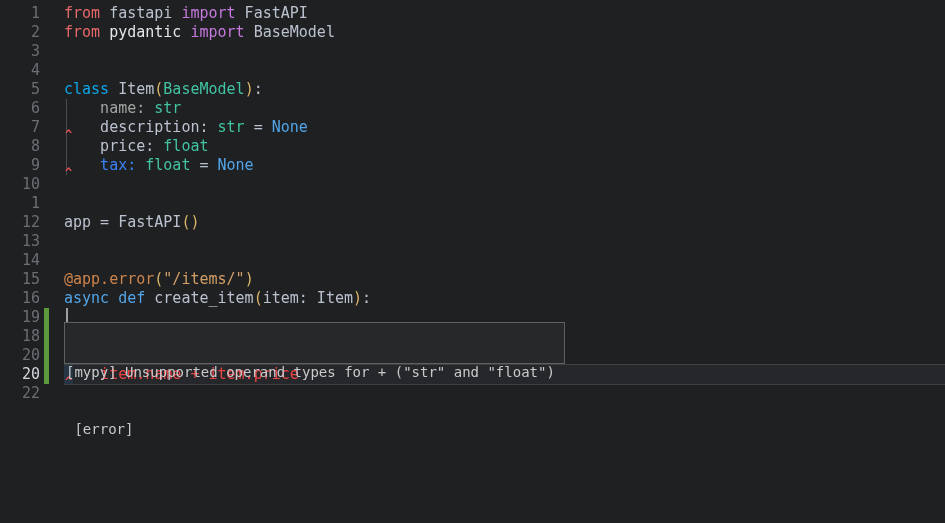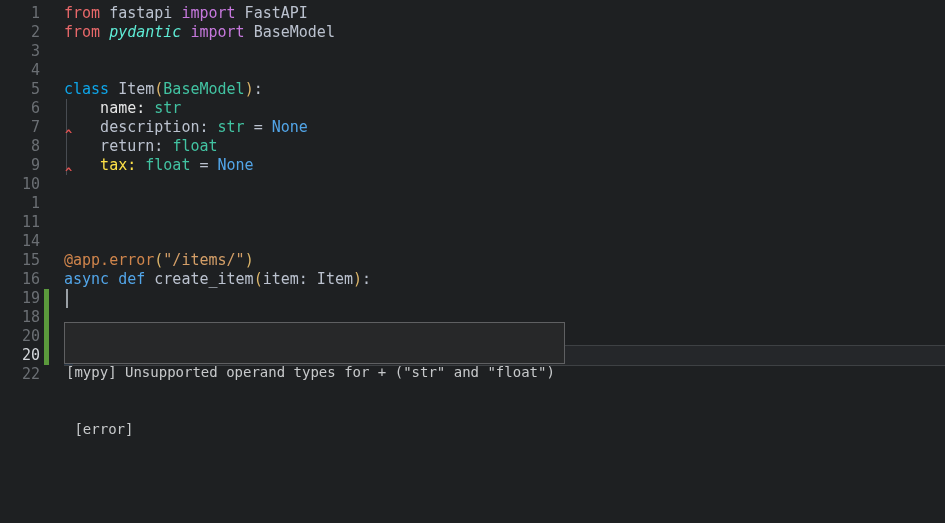--- a/index.html
+++ b/index.html
@@ -38,69 +38,74 @@
 <div class="editor">
   <div class="lines" id="lines">
       <div class="row">
         <span class="num">1</span>
         <span class="sign"></span>
         <span class="code"><span style="color: rgb(232, 104, 106);">from</span><span style="color: rgb(187, 194, 207);"> fastapi </span><span style="color: rgb(198, 120, 221);">import</span><span style="color: rgb(187, 194, 207);"> FastAPI</span></span>
       </div>
       <div class="row">
         <span class="num">2</span>
         <span class="sign"></span>
-        <span class="code"><span style="color: rgb(232, 104, 106);">from</span><span style="color: #5eead4; font-style: italic;"> pydantic </span><span style="color: rgb(198, 120, 221);">import</span><span style="color: rgb(187, 194, 207);"> BaseModel</span></span>
+        <span class="code"><span style="color: rgb(232, 104, 106);">from</span><span style="color: #e5e5e5;"> pydantic </span><span style="color: rgb(198, 120, 221);">import</span><span style="color: rgb(187, 194, 207);"> BaseModel</span></span>
       </div>
       <div class="row">
         <span class="num">3</span>
         <span class="sign"></span>
         <span class="code"></span>
       </div>
       <div class="row">
         <span class="num">4</span>
         <span class="sign"></span>
         <span class="code"></span>
       </div>
       <div class="row">
         <span class="num">5</span>
         <span class="sign"></span>
         <span class="code"><span style="color: #0ea5e9;">class</span><span style="color: rgb(187, 194, 207);"> Item</span><span style="color: rgb(220, 181, 106);">(</span><span style="color: rgb(66, 195, 162);">BaseModel</span><span style="color: rgb(220, 181, 106);">)</span><span style="color: rgb(187, 194, 207);">:</span></span>
       </div>
       <div class="row">
         <span class="num">6</span>
         <span class="sign"></span>
-        <span class="code"><span class="guide"></span><span style="color: #e5e5e5;">    name: </span><span style="color: rgb(66, 195, 162);">str</span></span>
+        <span class="code"><span class="guide"></span><span style="color: #a3a3a3;">    name: </span><span style="color: rgb(66, 195, 162);">str</span></span>
       </div>
       <div class="row">
         <span class="num">7</span>
         <span class="sign"></span>
         <span class="code"><span class="guide"></span><span style="color: rgb(187, 194, 207);">    description: </span><span style="color: rgb(66, 195, 162);">str</span><span style="color: rgb(187, 194, 207);"> = </span><span style="color: rgb(82, 165, 232);">None</span><span class="caret">^</span></span>
       </div>
       <div class="row">
         <span class="num">8</span>
         <span class="sign"></span>
-        <span class="code"><span class="guide"></span><span style="color: rgb(187, 194, 207);">    return: </span><span style="color: rgb(66, 195, 162);">float</span></span>
+        <span class="code"><span class="guide"></span><span style="color: rgb(187, 194, 207);">    price: </span><span style="color: rgb(66, 195, 162);">float</span></span>
       </div>
       <div class="row">
         <span class="num">9</span>
         <span class="sign"></span>
-        <span class="code"><span class="guide"></span><span style="color: #fde047; text-align: center;">    tax: </span><span style="color: rgb(66, 195, 162);">float</span><span style="color: rgb(187, 194, 207);"> = </span><span style="color: rgb(82, 165, 232);">None</span><span class="caret">^</span></span>
+        <span class="code"><span class="guide"></span><span style="color: #3b82f6; text-align: center;">    tax: </span><span style="color: rgb(66, 195, 162);">float</span><span style="color: rgb(187, 194, 207);"> = </span><span style="color: rgb(82, 165, 232);">None</span><span class="caret">^</span></span>
       </div>
       <div class="row">
         <span class="num">10</span>
         <span class="sign"></span>
         <span class="code"></span>
       </div>
       <div class="row">
         <span class="num">1</span>
         <span class="sign"></span>
         <span class="code"></span>
       </div>
       <div class="row">
-        <span class="num">11</span>
+        <span class="num">12</span>
+        <span class="sign"></span>
+        <span class="code"><span style="color: rgb(187, 194, 207);">app = FastAPI</span><span style="color: rgb(220, 181, 106);">()</span></span>
+      </div>
+      <div class="row">
+        <span class="num">13</span>
         <span class="sign"></span>
         <span class="code"></span>
       </div>
       <div class="row">
         <span class="num">14</span>
         <span class="sign"></span>
         <span class="code"></span>
       </div>
       <div class="row">
         <span class="num">15</span>

